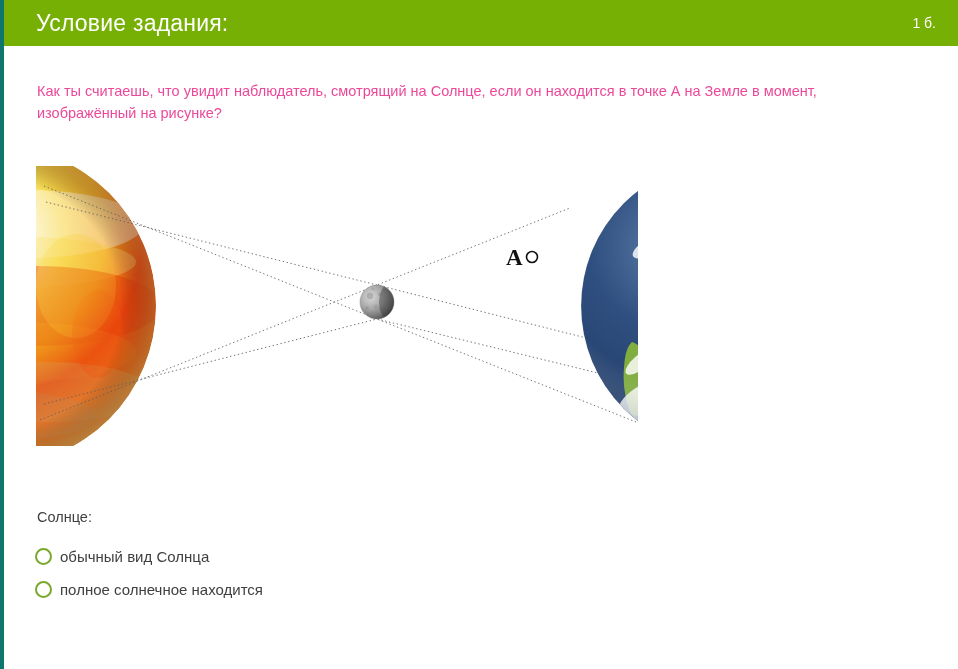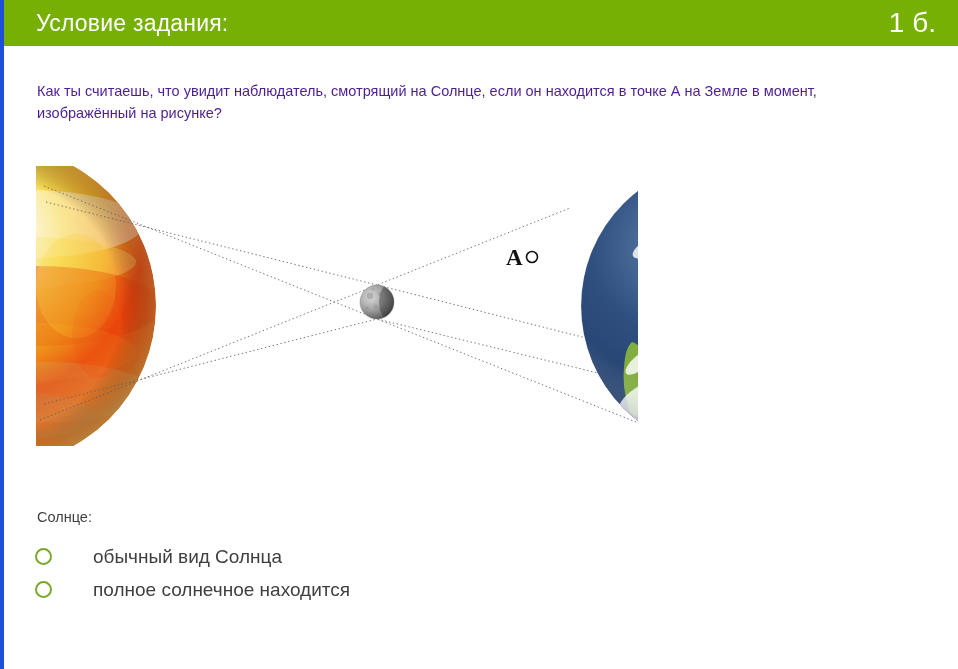--- a/index.html
+++ b/index.html
@@ -14,21 +14,21 @@
     font-family: "Liberation Sans", "DejaVu Sans", sans-serif;
     overflow: hidden;
     position: relative;
   }
   #page {
     position: relative;
     width: 958px;
     height: 669px;
     background: #ffffff;
     box-sizing: border-box;
-    border-left: 4px solid #1d4ed8;
+    border-left: 4px solid #0f766e;
     overflow: hidden;
   }
   
   .header-bar {
     position: absolute;
     left: 0;
     top: 0;
     width: 954px;
     height: 46px;
     background: #76b004;
@@ -41,32 +41,32 @@
   .header-title {
     color: #ffffff;
     font-size: 23px;
     font-weight: 400;
     letter-spacing: 0.2px;
     line-height: 1;
     white-space: nowrap;
   }
   .header-score {
     color: #ffffff;
-    font-size: 28px;
+    font-size: 14px;
     font-weight: 400;
     line-height: 1;
     white-space: nowrap;
   }
   
   .question {
     position: absolute;
     left: 33px;
     top: 80px;
     width: 845px;
-    color: #4c1d95;
+    color: #ec4899;
     font-size: 14.5px;
     line-height: 22px;
   }
   
   .figure {
     position: absolute;
     left: 32px;
     top: 166px;
     width: 602px;
     height: 280px;
@@ -102,24 +102,23 @@
     height: 17px;
     min-width: 17px;
     border: 2px solid #7aa82c;
     border-radius: 50%;
     background: #ffffff;
     box-sizing: border-box;
     margin-right: 8px;
   }
   .option-label {
     color: #3f3f3f;
-    font-size: 19px;
+    font-size: 15px;
     line-height: 18px;
     white-space: nowrap;
-    margin-left: 33px;
   }
 </style>
 </head>
 <body>
 
 <div id="page">
 
   <div class="header-bar">
     <span class="header-title">Условие задания:</span>
     <span class="header-score">1 б.</span>

